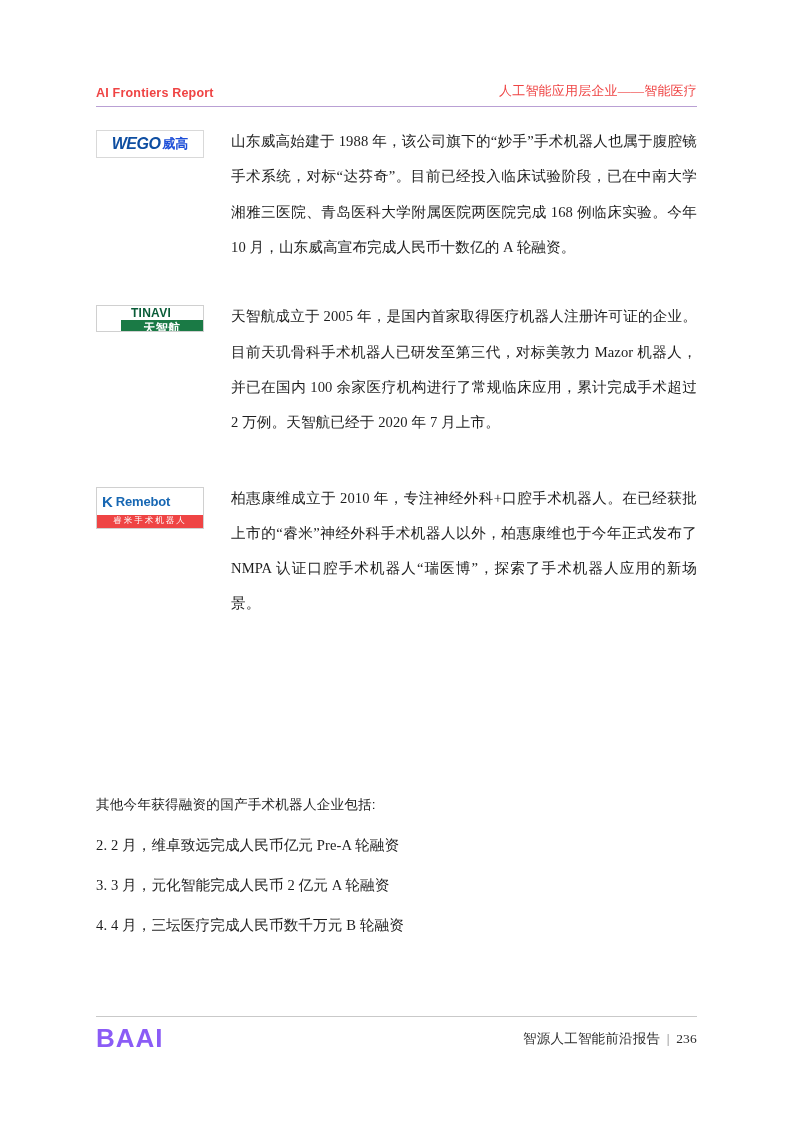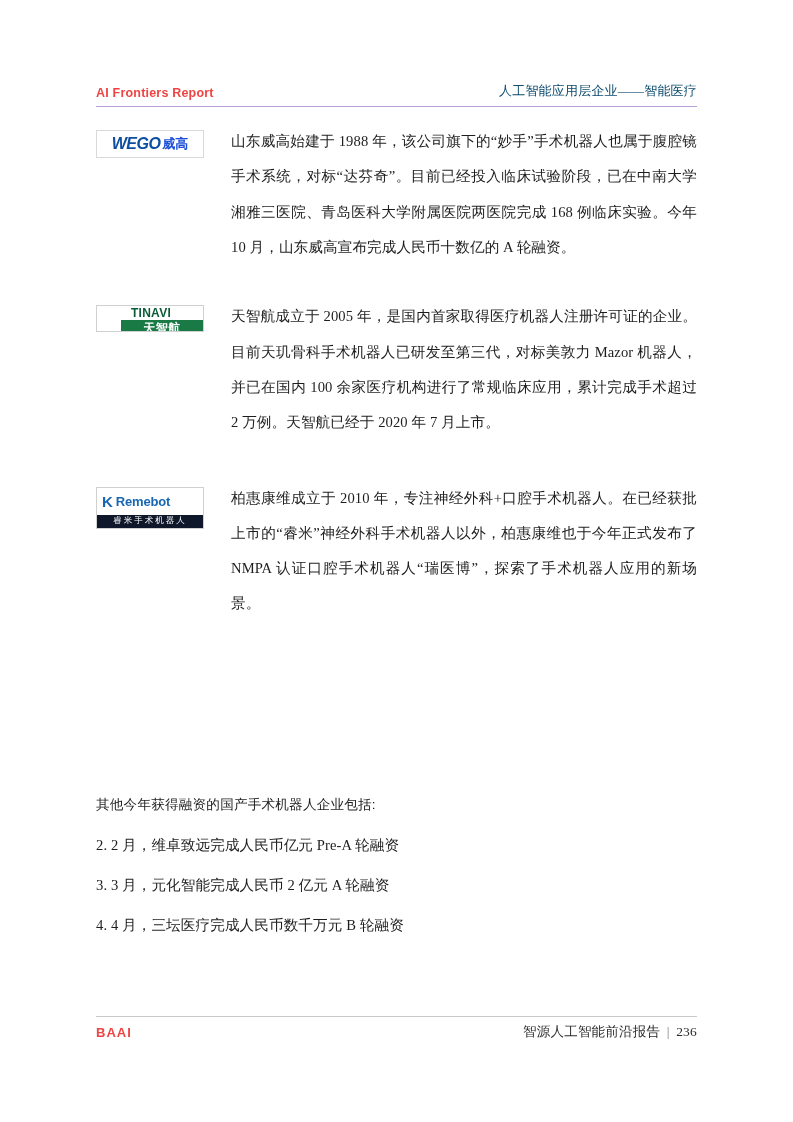--- a/index.html
+++ b/index.html
@@ -36,21 +36,21 @@
   .header-left {
     font-family: "Liberation Sans", sans-serif;
     font-size: 12.5px;
     font-weight: bold;
     color: #ef4444;
     letter-spacing: 0.2px;
   }
   .header-right {
     font-family: "Liberation Serif", serif;
     font-size: 13px;
-    color: #0c4a6e;
+    color: #ef4444;
     letter-spacing: 0.2px;
   }
   .header-rule {
     position: absolute;
     left: 96px;
     top: 106px;
     width: 601px;
     height: 1px;
     background: #b9a0d4;
   }
@@ -166,21 +166,21 @@
   }
   .logo-remebot .rb-name {
     font-family: "Liberation Sans", sans-serif;
     font-weight: bold;
     font-size: 13px;
     color: #1767b3;
     letter-spacing: -0.2px;
   }
   .logo-remebot .rb-bottom {
     flex: 0 0 13px;
-    background: #0f172a;
+    background: #ef4444;
     color: #ffffff;
     font-family: "Liberation Sans", sans-serif;
     font-size: 8.5px;
     display: flex;
     align-items: center;
     justify-content: center;
     letter-spacing: 2px;
   }
 
   
@@ -218,22 +218,22 @@
     left: 96px;
     top: 1023px;
     width: 601px;
     display: flex;
     align-items: center;
     justify-content: space-between;
   }
   .footer-logo {
     font-family: "Liberation Sans", sans-serif;
     font-weight: bold;
-    font-size: 13px;
-    color: #ef4444;
+    font-size: 26px;
+    color: #8b5cf6;
     letter-spacing: 1px;
   }
   .footer-right {
     font-size: 13.5px;
     color: #2b2b2b;
     letter-spacing: 0.2px;
   }
   .footer-right .sep {
     color: #7a7a7a;
     padding: 0 3px;

